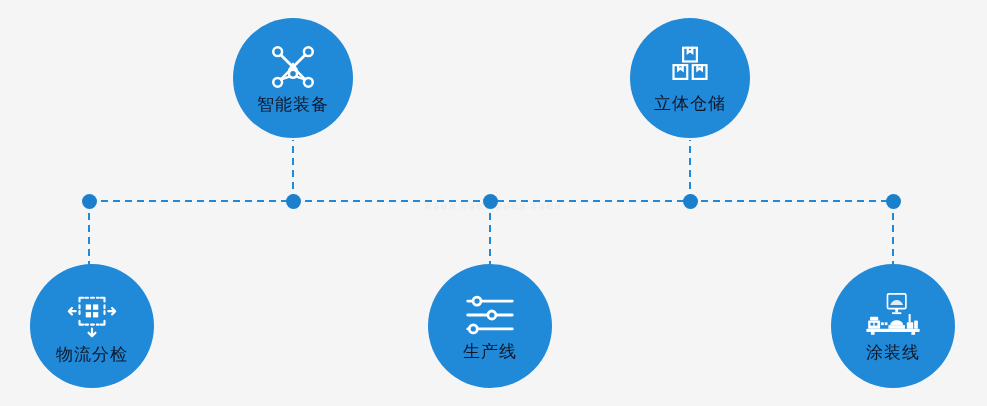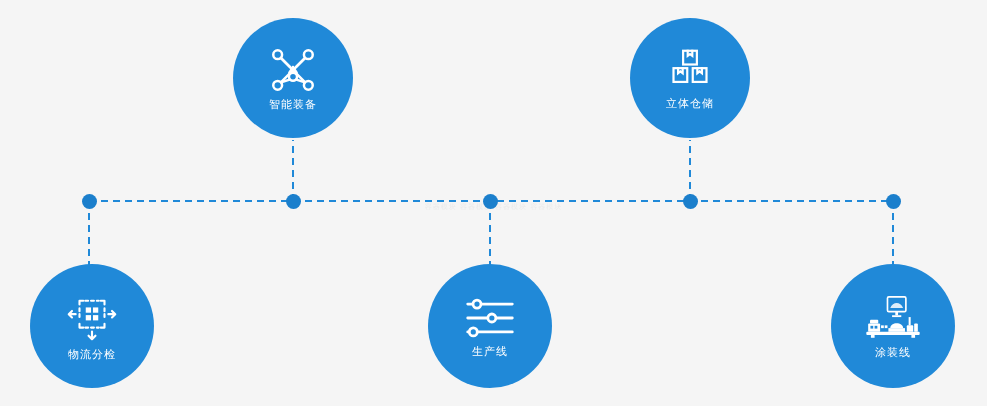--- a/index.html
+++ b/index.html
@@ -51,22 +51,22 @@
     justify-content:center;
     cursor:pointer;
   }
   .node-circle .glyph {
     display:flex;
     align-items:center;
     justify-content:center;
     margin-bottom:6px;
   }
   .node-circle .caption {
-    color:#ffffff;
-    font-size:11px;
+    color:#0f172a;
+    font-size:17px;
     letter-spacing:1px;
     line-height:1;
     white-space:nowrap;
   }
   .dot {
     position:absolute;
     border-radius:50%;
     background:#1b7fcc;
   }
 </style>

